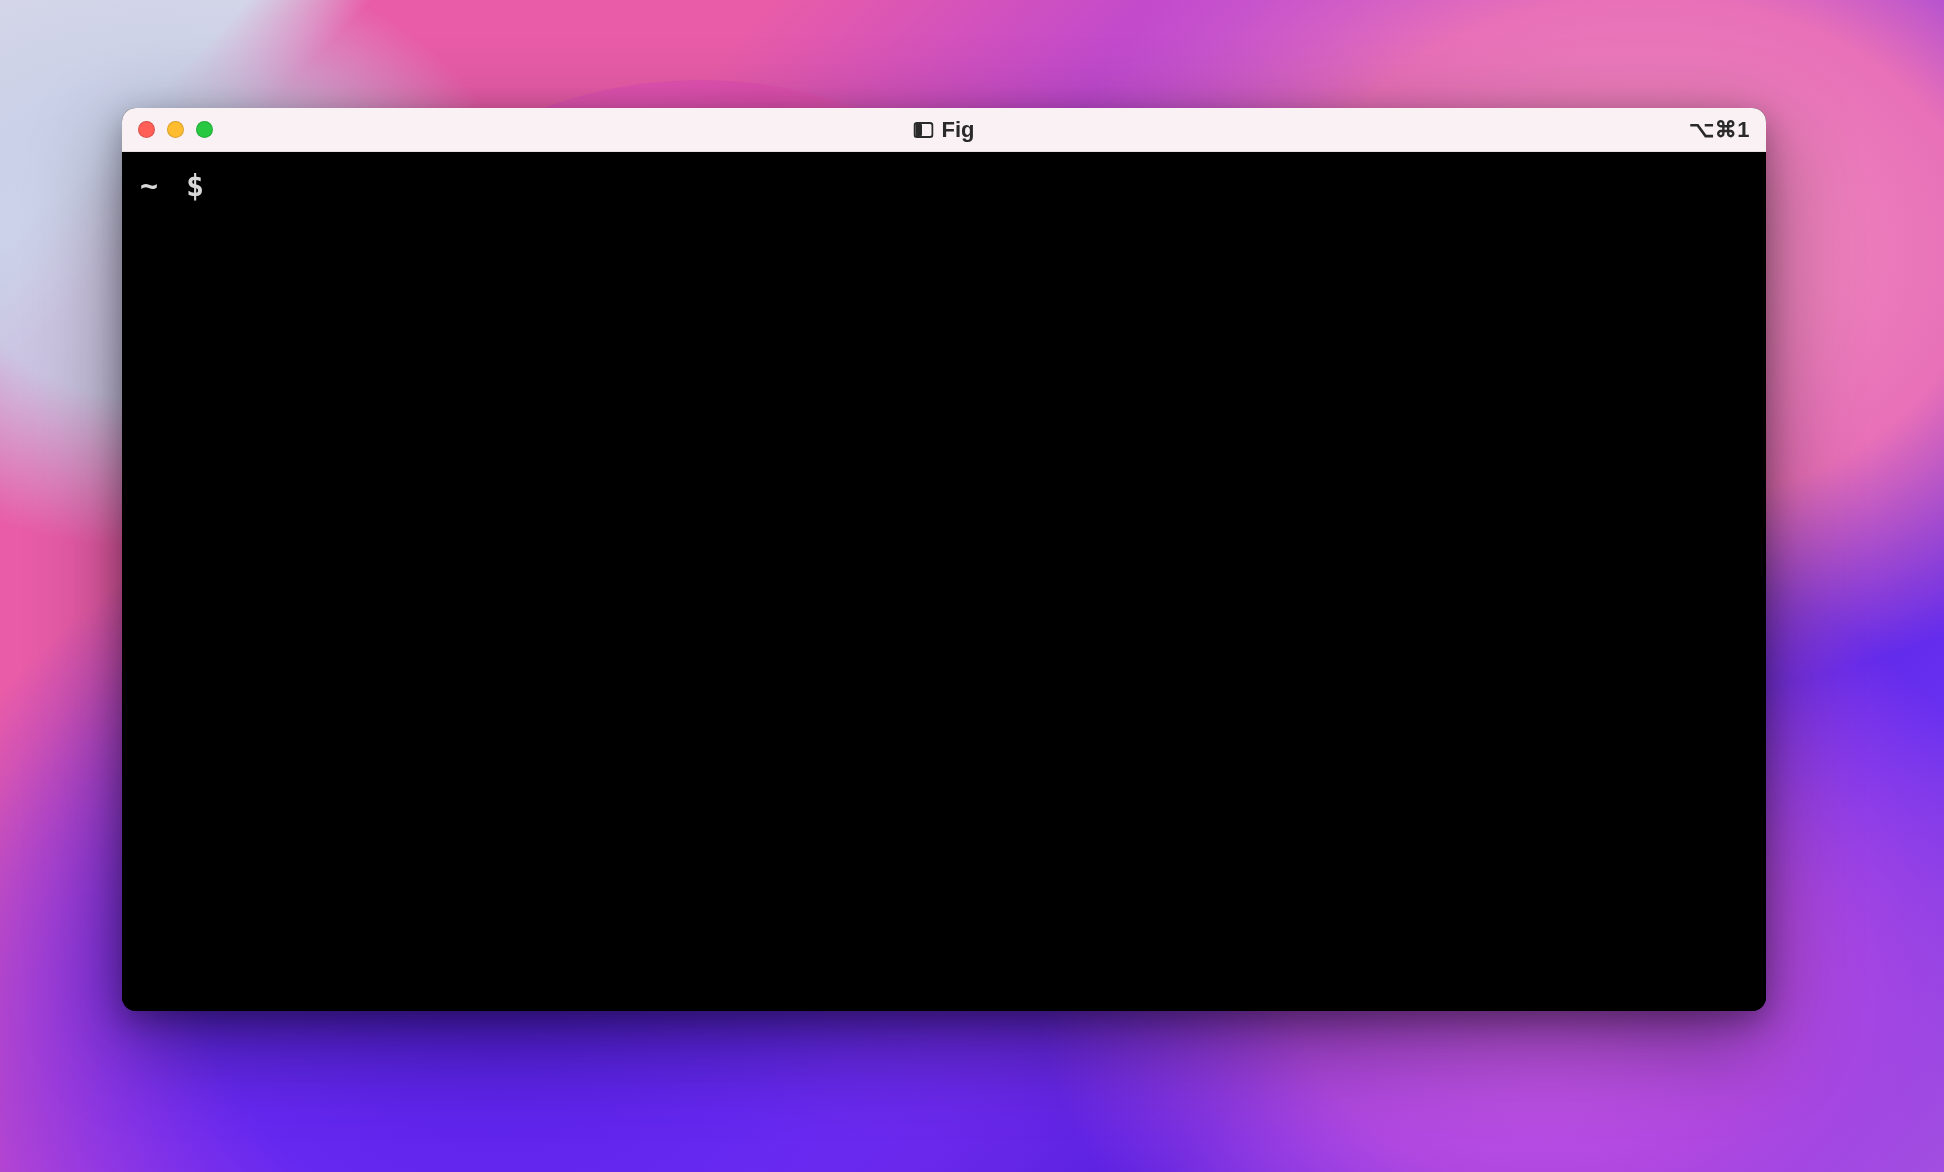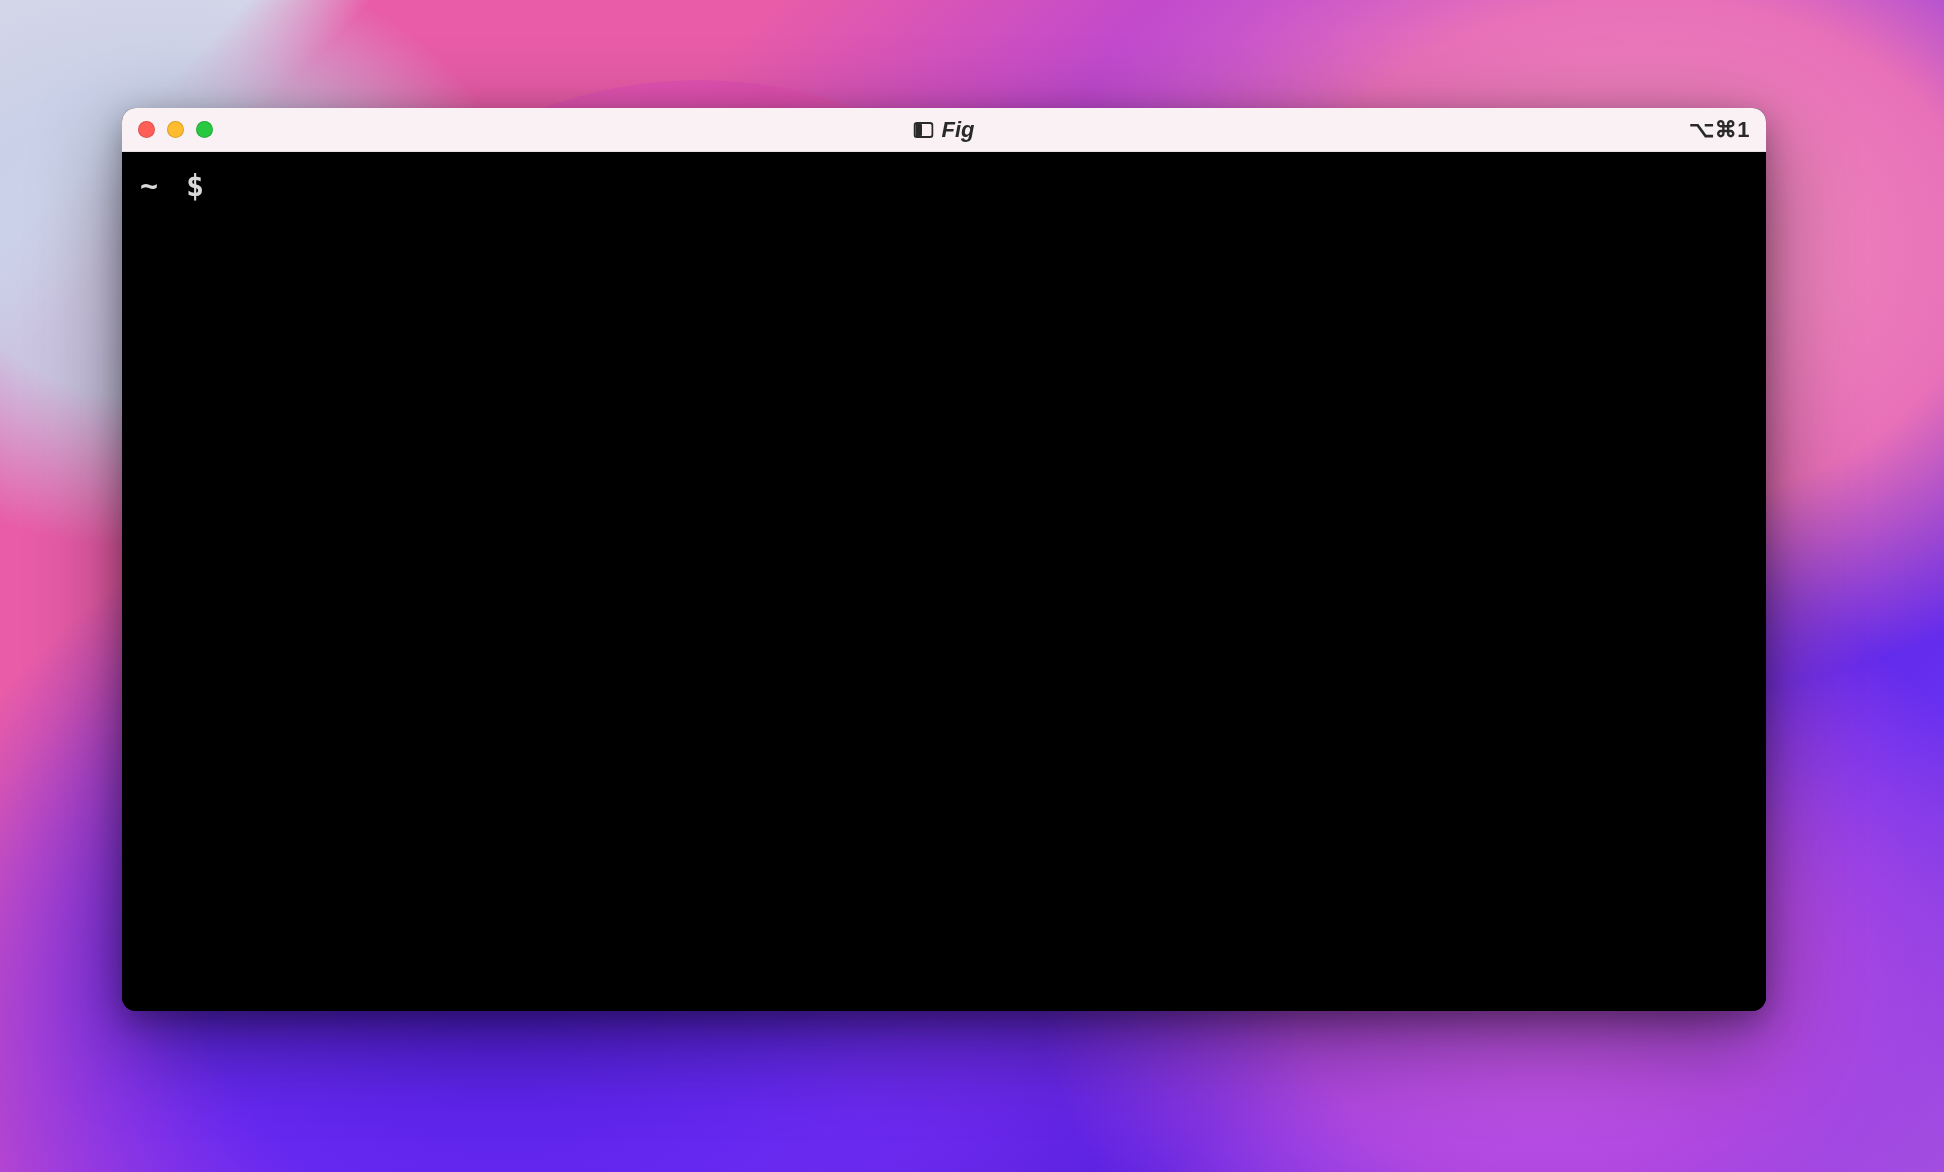--- a/index.html
+++ b/index.html
@@ -127,21 +127,20 @@
     .title-center {
       position: absolute;
       left: 50%;
       transform: translateX(-50%);
       display: flex;
       align-items: center;
       gap: 8px;
       color: #2a2a2a;
       font-weight: 700;
       font-size: 22px;
-      font-style: italic;
     }
 
     .sidebar-icon {
       display: inline-flex;
       align-items: center;
       justify-content: center;
       width: 20px;
       height: 16px;
     }
 

